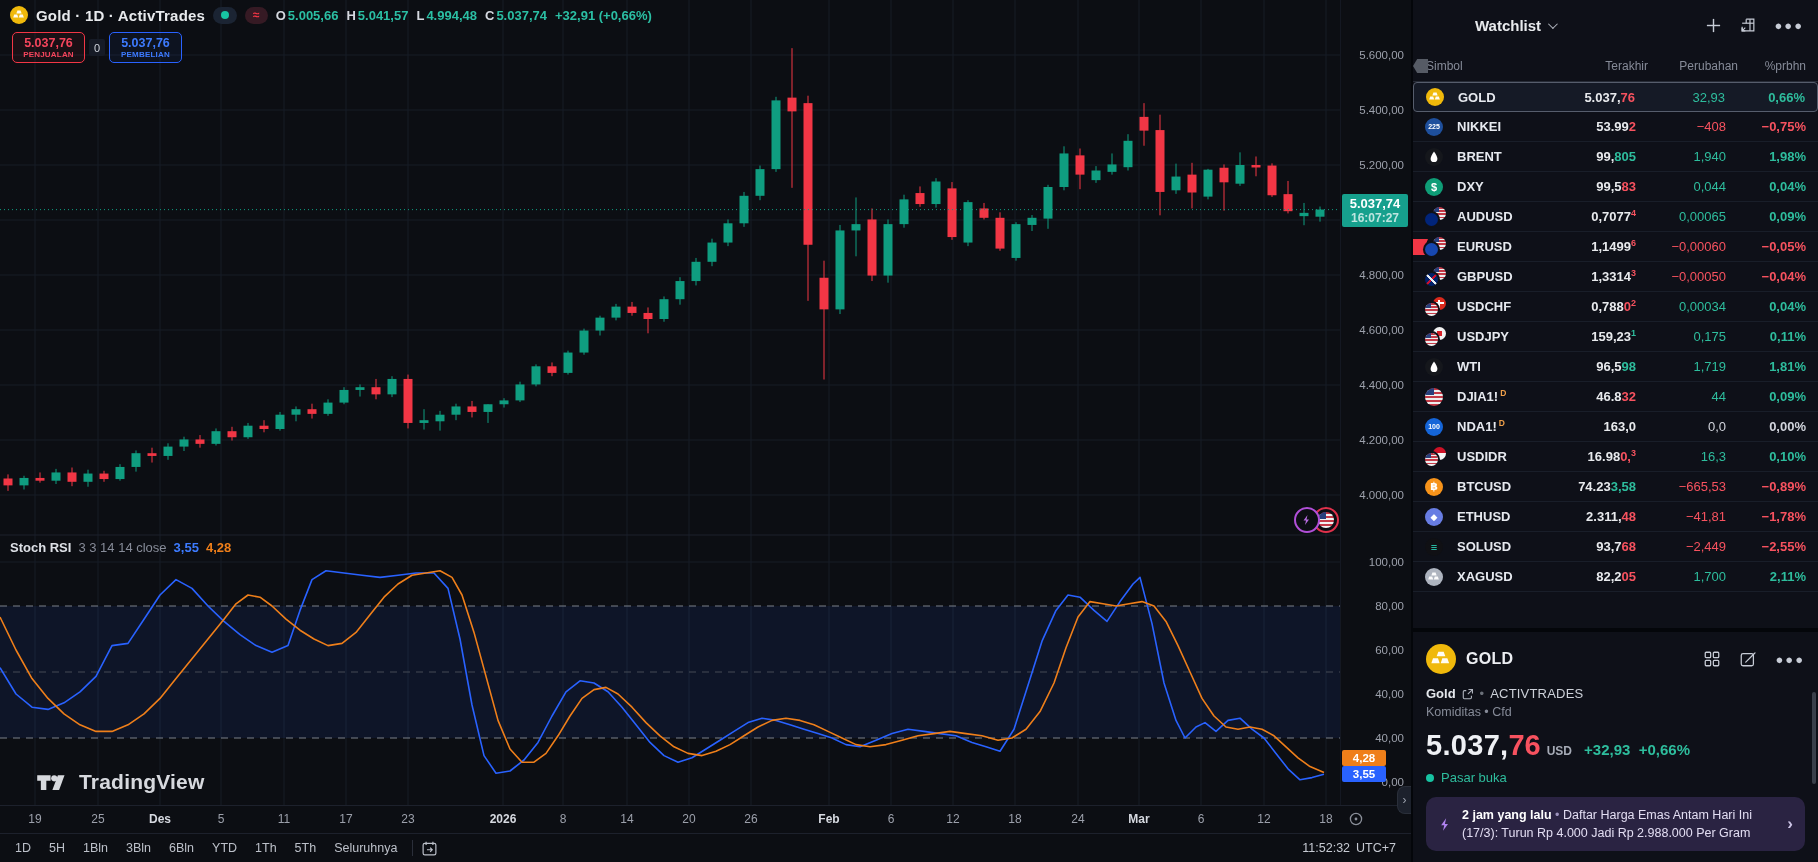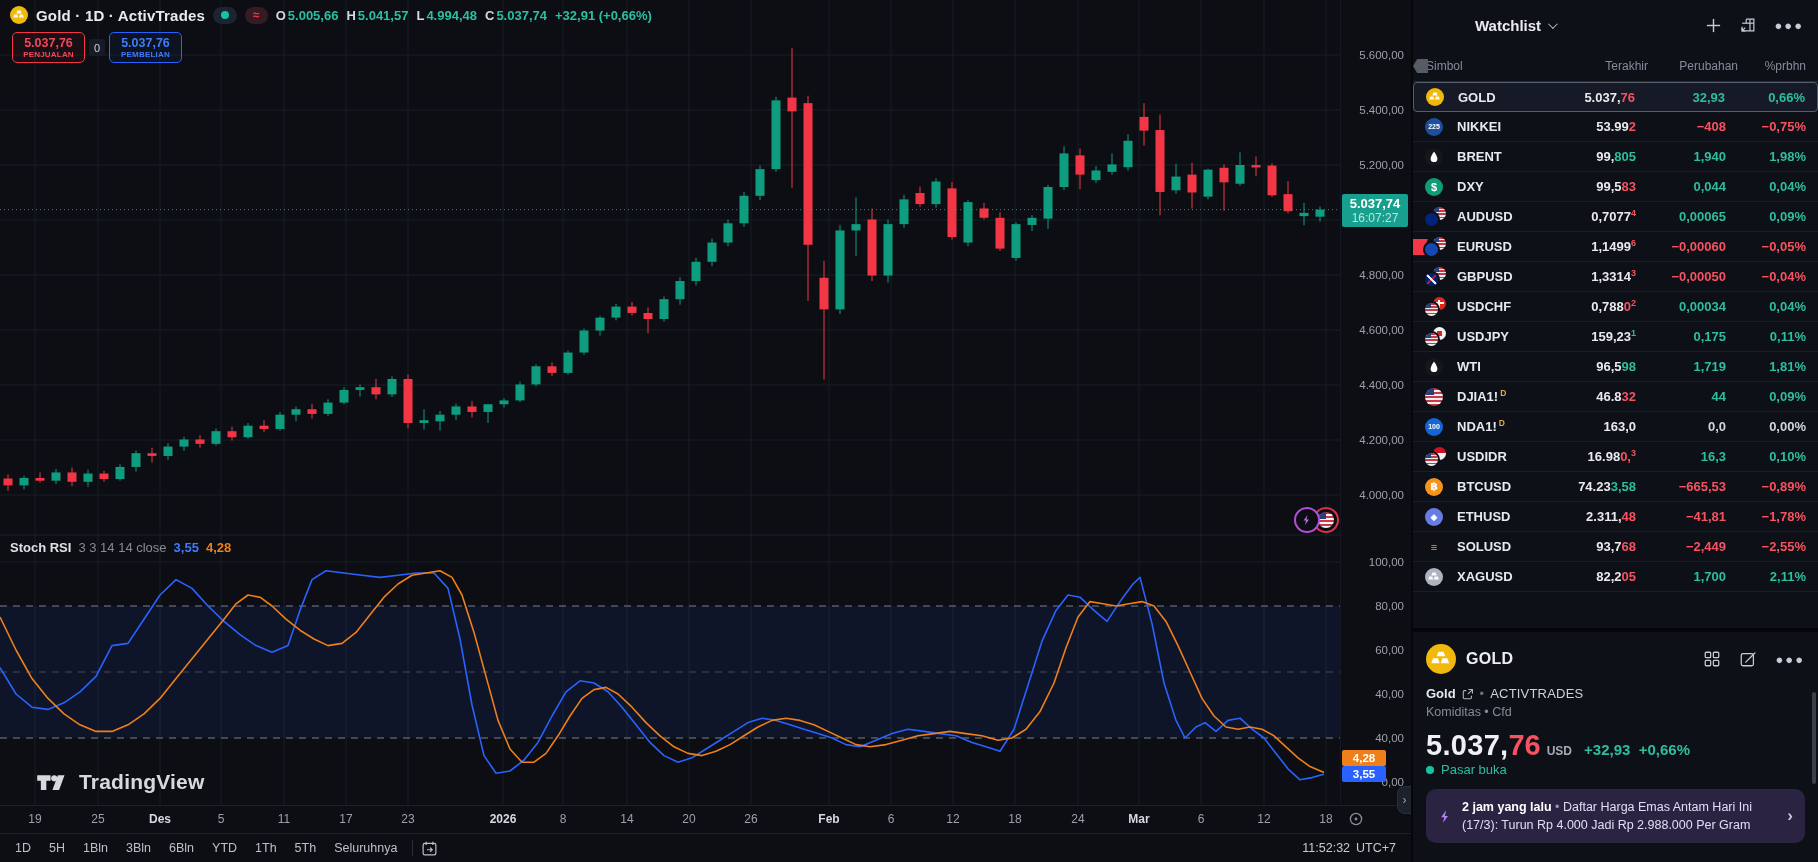--- a/index.html
+++ b/index.html
@@ -38,21 +38,21 @@
   .stoch-header .pr { color:#868b98; }
   .stoch-header .kv { color:#3d7bff; font-weight:700; }
   .stoch-header .dv { color:#ef7f1a; font-weight:700; }
 
   
   .price-axis { position:absolute; left:1340px; top:0; width:71px; height:805px; border-left:1px solid #141822; }
   .ptick { position:absolute; right:7px; transform:translateY(-50%); font-size:11.5px; color:#9ca0ab; white-space:nowrap; }
   .price-tag { position:absolute; left:1342px; top:194px; width:66px; height:33px; background:#16a08d; border-radius:2px; z-index:6;
                display:flex; flex-direction:column; align-items:center; justify-content:center; }
   .price-tag .pp { font-size:13px; font-weight:700; color:#fff; line-height:15px; }
-  .price-tag .cd { font-size:12px; font-weight:400; color:rgba(255,255,255,.72); line-height:14px; }
+  .price-tag .cd { font-size:12px; font-weight:700; color:rgba(255,255,255,.72); line-height:14px; }
   .ind-tag { position:absolute; left:1342px; width:44px; height:16px; border-radius:2px; color:#fff; font-size:11.5px; font-weight:700;
              display:flex; align-items:center; justify-content:center; z-index:6; }
   .tag-d { top:750px; background:#ef7f1a; }
   .tag-k { top:766px; background:#2962ff; }
 
   .time-axis { position:absolute; left:0; top:805px; width:1411px; height:28px; border-top:1px solid #1d212c; }
   .ttick { position:absolute; top:6px; transform:translateX(-50%); font-size:12px; color:#9ca0ab; }
   .ttick.major { color:#d6d9e0; font-weight:700; }
   .goto-latest { position:absolute; left:1348px; top:5px; color:#8a8f99; }
 
@@ -93,21 +93,21 @@
   .wl-cols .c-chg { width:90px; text-align:right; }
   .wl-cols .c-pct { width:80px; text-align:right; padding-right:12px; }
 
   .wl-rows { position:relative; }
   .wrow { position:relative; height:30px; display:flex; align-items:center; padding:0 12px 0 12px; border-bottom:1px solid #191e29; cursor:pointer; font-size:13px; }
   .wrow.selected { background:#151a26; border:1px solid #565d6c; border-radius:4px; }
   .wrow .sym-ic { width:26px; display:flex; justify-content:flex-start; }
   .wrow .nm { color:#e6e9ef; font-weight:700; margin-left:6px; white-space:nowrap; }
   .wrow .supd { color:#f0a04a; font-size:8.5px; font-weight:700; vertical-align:super; margin-left:2px; }
   .wrow .last { margin-left:auto; width:100px; text-align:right; font-weight:600; white-space:nowrap; }
-  .wrow .chgc { width:90px; text-align:right; font-weight:700; }
+  .wrow .chgc { width:90px; text-align:right; font-weight:400; }
   .wrow .pctc { width:80px; text-align:right; font-weight:600; }
   .part-w { color:#e8eaed; } .part-r { color:#f7525f; } .part-g { color:#2ebd9d; }
   .sup { font-size:9px; vertical-align:super; }
   .up { color:#2ebd9d; } .down { color:#f7525f; } .flat { color:#d1d4dc; }
   .flag-marker { position:absolute; left:0; top:7px; width:15px; height:16px; background:#f23645;
                  clip-path:polygon(0 0,100% 0,78% 50%,100% 100%,0 100%); }
 
   .coin { width:18px; height:18px; border-radius:50%; display:inline-flex; align-items:center; justify-content:center; font-weight:700; color:#fff; position:relative; overflow:hidden; }
   .coin svg { display:block; }
   .pair { position:relative; width:23px; height:19px; display:inline-block; }
@@ -130,21 +130,21 @@
   .d-icons { margin-left:auto; display:flex; align-items:center; gap:18px; color:#c7ccd6; }
   .d-src { margin-top:12px; font-size:13px; color:#d1d4dc; display:flex; align-items:center; gap:6px; }
   .d-src .srcname { font-weight:600; color:#e4e7ec; }
   .d-src .ex { font-weight:400; color:#cdd1d9; letter-spacing:.2px; }
   .d-type { margin-top:4px; font-size:12.5px; color:#868b98; }
   .d-price-row { margin-top:10px; display:flex; align-items:baseline; }
   .d-price-main { font-size:29px; font-weight:700; color:#eef0f4; letter-spacing:.3px; }
   .d-price-accent { font-size:29px; font-weight:700; color:#f7525f; }
   .d-cur { font-size:12px; font-weight:700; color:#a6abb6; margin-left:6px; }
   .d-chg { font-size:15px; font-weight:600; color:#2ebd9d; margin-left:12px; }
-  .d-status { margin-top:0; display:flex; align-items:center; gap:7px; font-size:13px; color:#2ebd9d; }
+  .d-status { margin-top:8px; display:flex; align-items:center; gap:7px; font-size:13px; color:#2ebd9d; }
   .d-status .gdot { width:8px; height:8px; border-radius:50%; background:#17c3a2; }
   .news-pill { margin-top:12px; background:#2a2342; border-radius:10px; padding:9px 12px; display:flex; align-items:center; gap:9px; cursor:pointer; }
   .news-txt { font-size:12.5px; line-height:1.45; color:#e2ddf2; flex:1; }
   .news-txt b { color:#ffffff; }
   .news-chev { color:#cbc3e4; font-size:17px; font-weight:700; }
   .d-scrollbar { position:absolute; right:2px; top:60px; width:4px; height:92px; border-radius:2px; background:#3a3f4a; }
 
   .collapse-handle { position:absolute; left:1397px; top:786px; width:14px; height:28px; background:#1c212c; border:1px solid #2a2f3a; border-right:none;
                      border-radius:8px 0 0 8px; display:flex; align-items:center; justify-content:center; color:#9aa0ab; font-size:12px; z-index:7; cursor:pointer; }
 </style>

